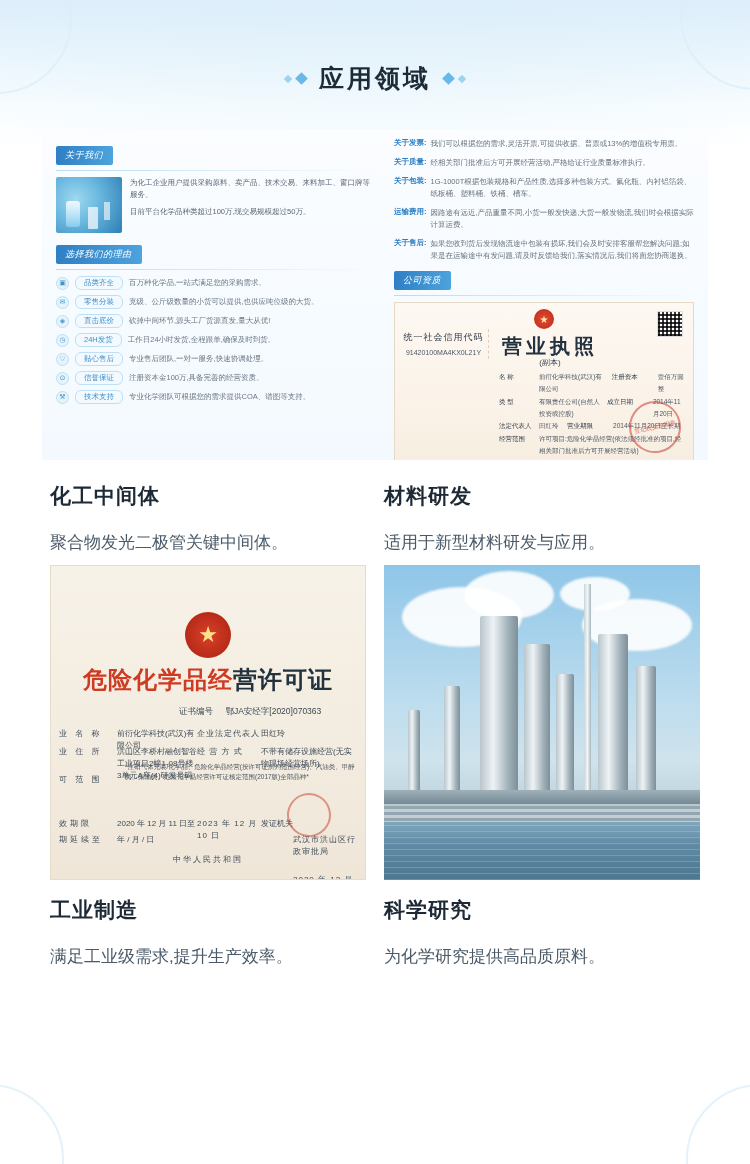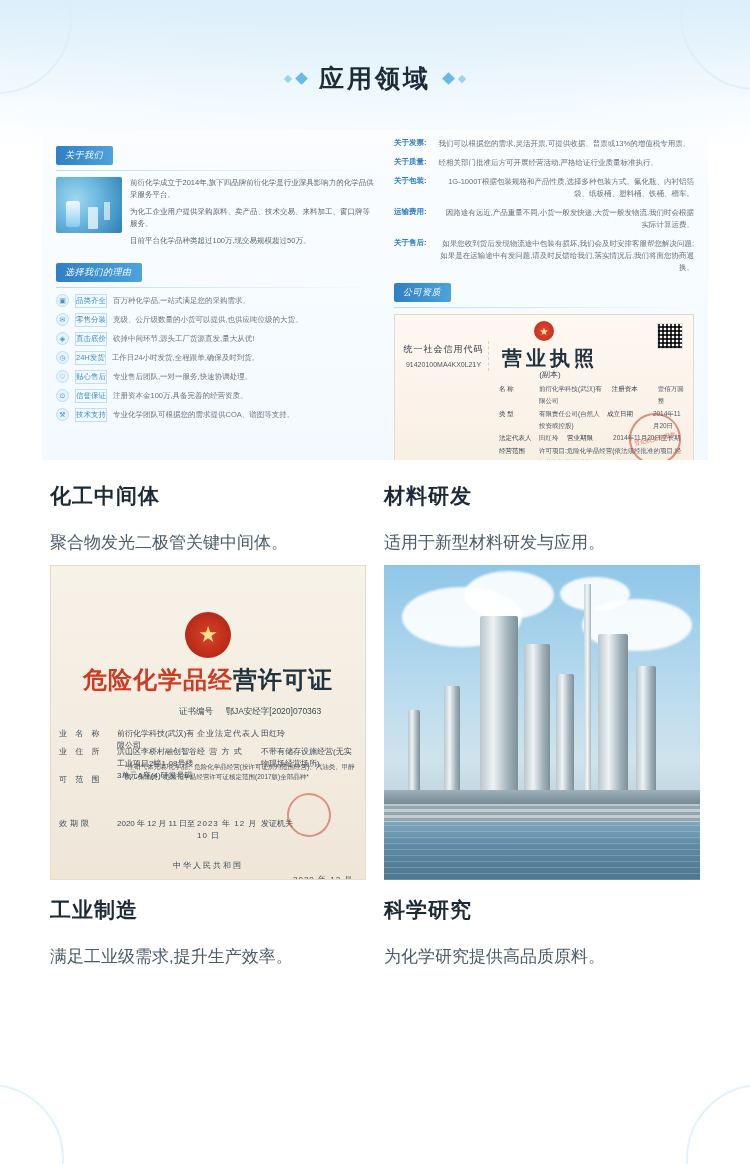--- a/index.html
+++ b/index.html
@@ -130,39 +130,38 @@
     border: 1px solid #bcdff3;
     color: #3f96cf;
     font-size: 7px;
     display: flex; align-items: center; justify-content: center;
     flex: 0 0 13px;
   }
   .reason-tag {
     font-size: 7.5px;
     color: #3f8ec6;
     border: 1px solid #bfdff4;
-    border-radius: 0;
-    padding: 1px 0;
+    border-radius: 6px;
+    padding: 1px 8px;
     background: #f3faff;
     flex: 0 0 auto;
     white-space: nowrap;
   }
   .reason-desc {
     font-size: 7.5px;
     color: #6a7682;
     white-space: nowrap;
     overflow: hidden;
   }
 
   .service-row {
     display: flex;
-    gap: 12px;
+    gap: 4px;
     margin-bottom: 7px;
     align-items: flex-start;
-    text-align: right;
   }
   .service-label {
     font-size: 7.5px;
     color: #2f7fc4;
     font-weight: bold;
     flex: 0 0 auto;
     white-space: nowrap;
   }
   .service-body {
     font-size: 7.5px;
@@ -289,21 +288,21 @@
   }
   .permit .prow .lk { flex: 0 0 58px; letter-spacing: 3px; }
   .permit .prow .lv { flex: 1 1 auto; }
   .permit .prow .rk { flex: 0 0 64px; letter-spacing: 1px; }
   .permit .prow .rv { flex: 0 0 96px; }
   .permit .p-scope {
     position: absolute; left: 74px; right: 10px; top: 196px;
     font-size: 6.5px; color: #4a5662; line-height: 1.55;
   }
   .permit .p-foot {
-    position: absolute; left: 50%; bottom: 8px; transform: translateX(-50%);
+    position: absolute; left: 50%; bottom: 14px; transform: translateX(-50%);
     font-size: 8px; color: #3d4a56; letter-spacing: 2px;
   }
   .permit .p-stamp {
     position: absolute; right: 34px; bottom: 42px;
     width: 44px; height: 44px; border-radius: 50%;
     border: 2px solid rgba(196,60,40,.5);
     transform: rotate(-14deg);
   }
 
   
@@ -381,21 +380,20 @@
 
   <div class="flyer">
 
     <div class="col-left">
       <div>
         <span class="sec-head">关于我们</span>
         <div class="sec-rule"></div>
         <div class="about-box">
           <div class="about-photo"></div>
           <div class="about-text">
-            <p>前衍化学成立于2014年,旗下四品牌前衍化学是行业深具影响力的化学品供采服务平台。</p>
             <p>为化工企业用户提供采购原料、卖产品、技术交易、来料加工、窗口牌等服务。</p>
             <p>目前平台化学品种类超过100万,现交易规模超过50万。</p>
           </div>
         </div>
       </div>
 
       <div style="margin-top:10px;">
         <span class="sec-head">选择我们的理由</span>
         <div class="sec-rule"></div>
         <div class="reason-list">
@@ -547,20 +545,25 @@
             <span class="lk">可 范 围</span>
           </div>
           <div class="p-scope">*注硝气体充装/化学品、危险化学品经营(按许可证所列范围经营)、汽油类、甲醇类、柴油类、危险化学品经营许可证核定范围(2017版)全部品种*</div>
 
           <div class="prow" style="top:252px;">
             <span class="lk">效期限</span>
             <span class="lv">2020 年 12 月 11 日至</span>
             <span class="rk">2023 年 12 月 10 日</span>
             <span class="rv">发证机关</span>
           </div>
+          <div class="prow" style="top:268px;">
+            <span class="lk">期延续至</span>
+            <span class="lv">年 / 月 / 日</span>
+            <span class="rk">武汉市洪山区行政审批局</span>
+          </div>
           <div class="prow" style="top:292px;margin-top:16px;">
             <span class="lk"></span>
             <span class="lv"></span>
             <span class="rk">2020 年 12 月 11 日</span>
           </div>
 
           <div class="p-stamp"></div>
           <div class="p-foot">中华人民共和国</div>
         </div>
 

